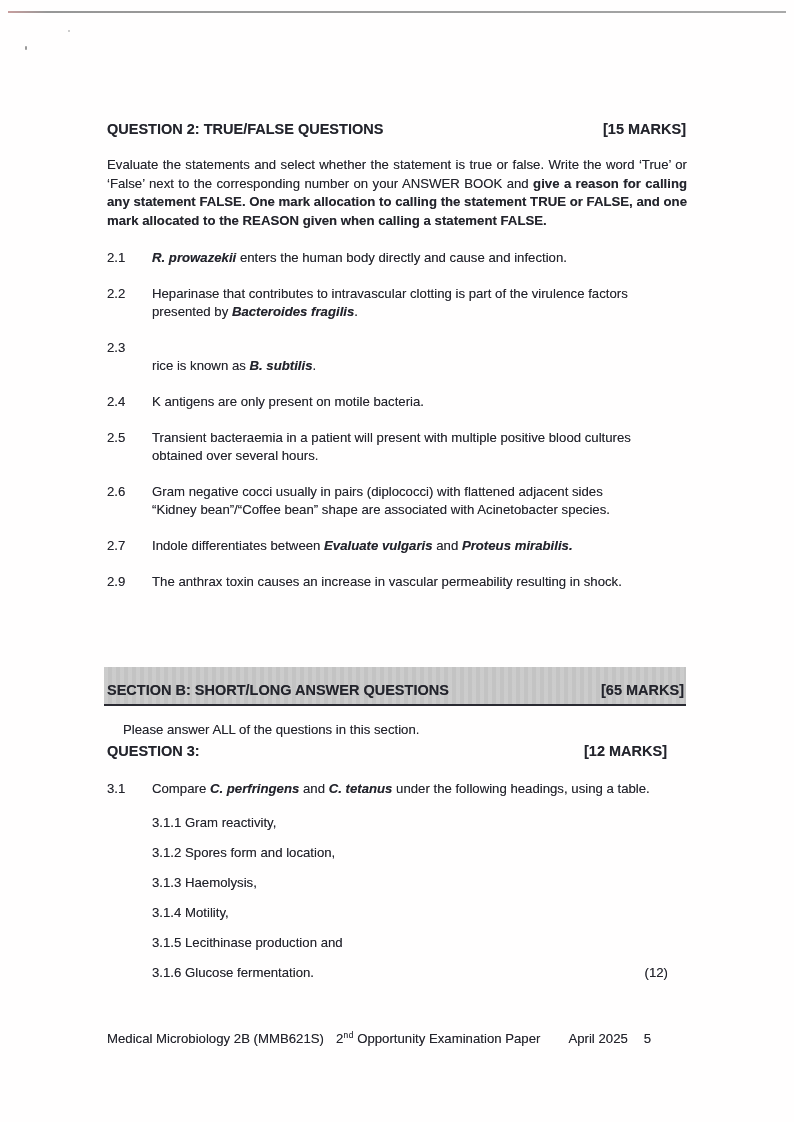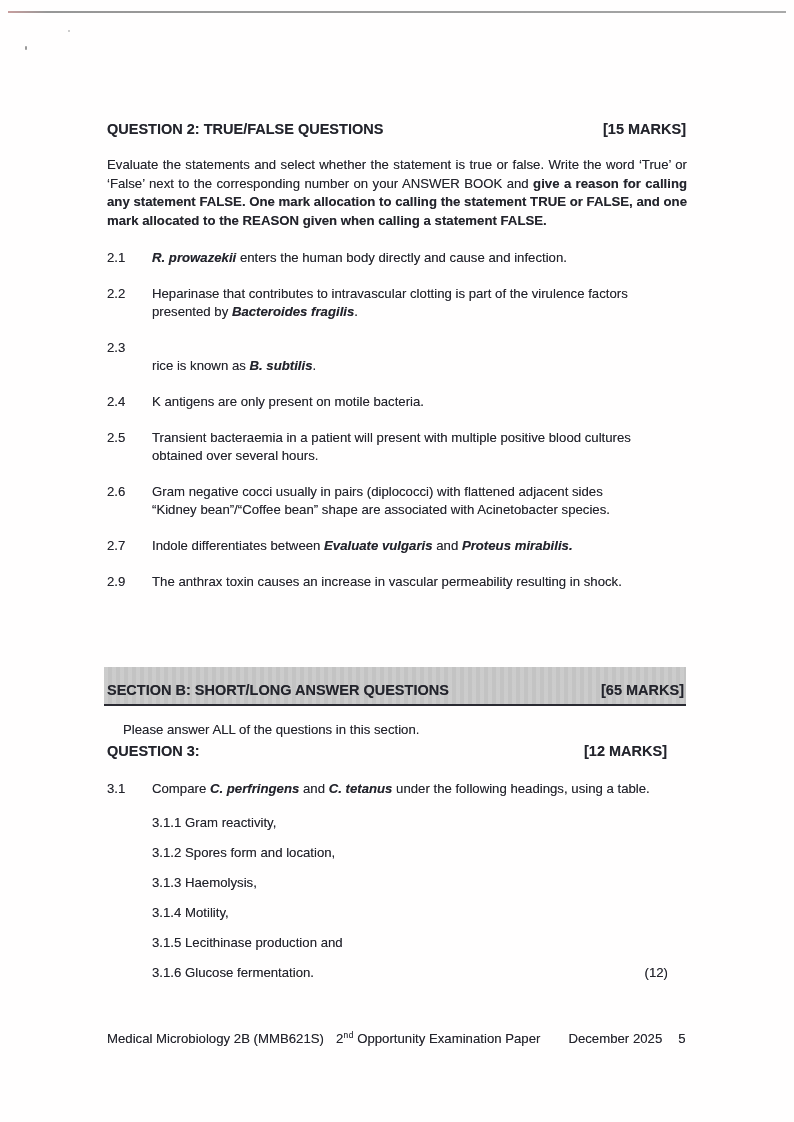--- a/index.html
+++ b/index.html
@@ -141,17 +141,17 @@
       <div class="subitem">
         <span class="snum">3.1.6</span>
         <span class="stext">Glucose fermentation.</span>
         <span class="smarks">(12)</span>
       </div>
     </div>
 
   <div class="footer">
     <span class="f-course">Medical Microbiology 2B (MMB621S)</span>
     <span class="f-paper"><span>2</span><sup>nd</sup><span> Opportunity Examination Paper</span></span>
-    <span class="f-date">December 2025</span>
+    <span class="f-date">April 2025</span>
     <span>5</span>
   </div>
 
 </div>
 
 </body></html>

